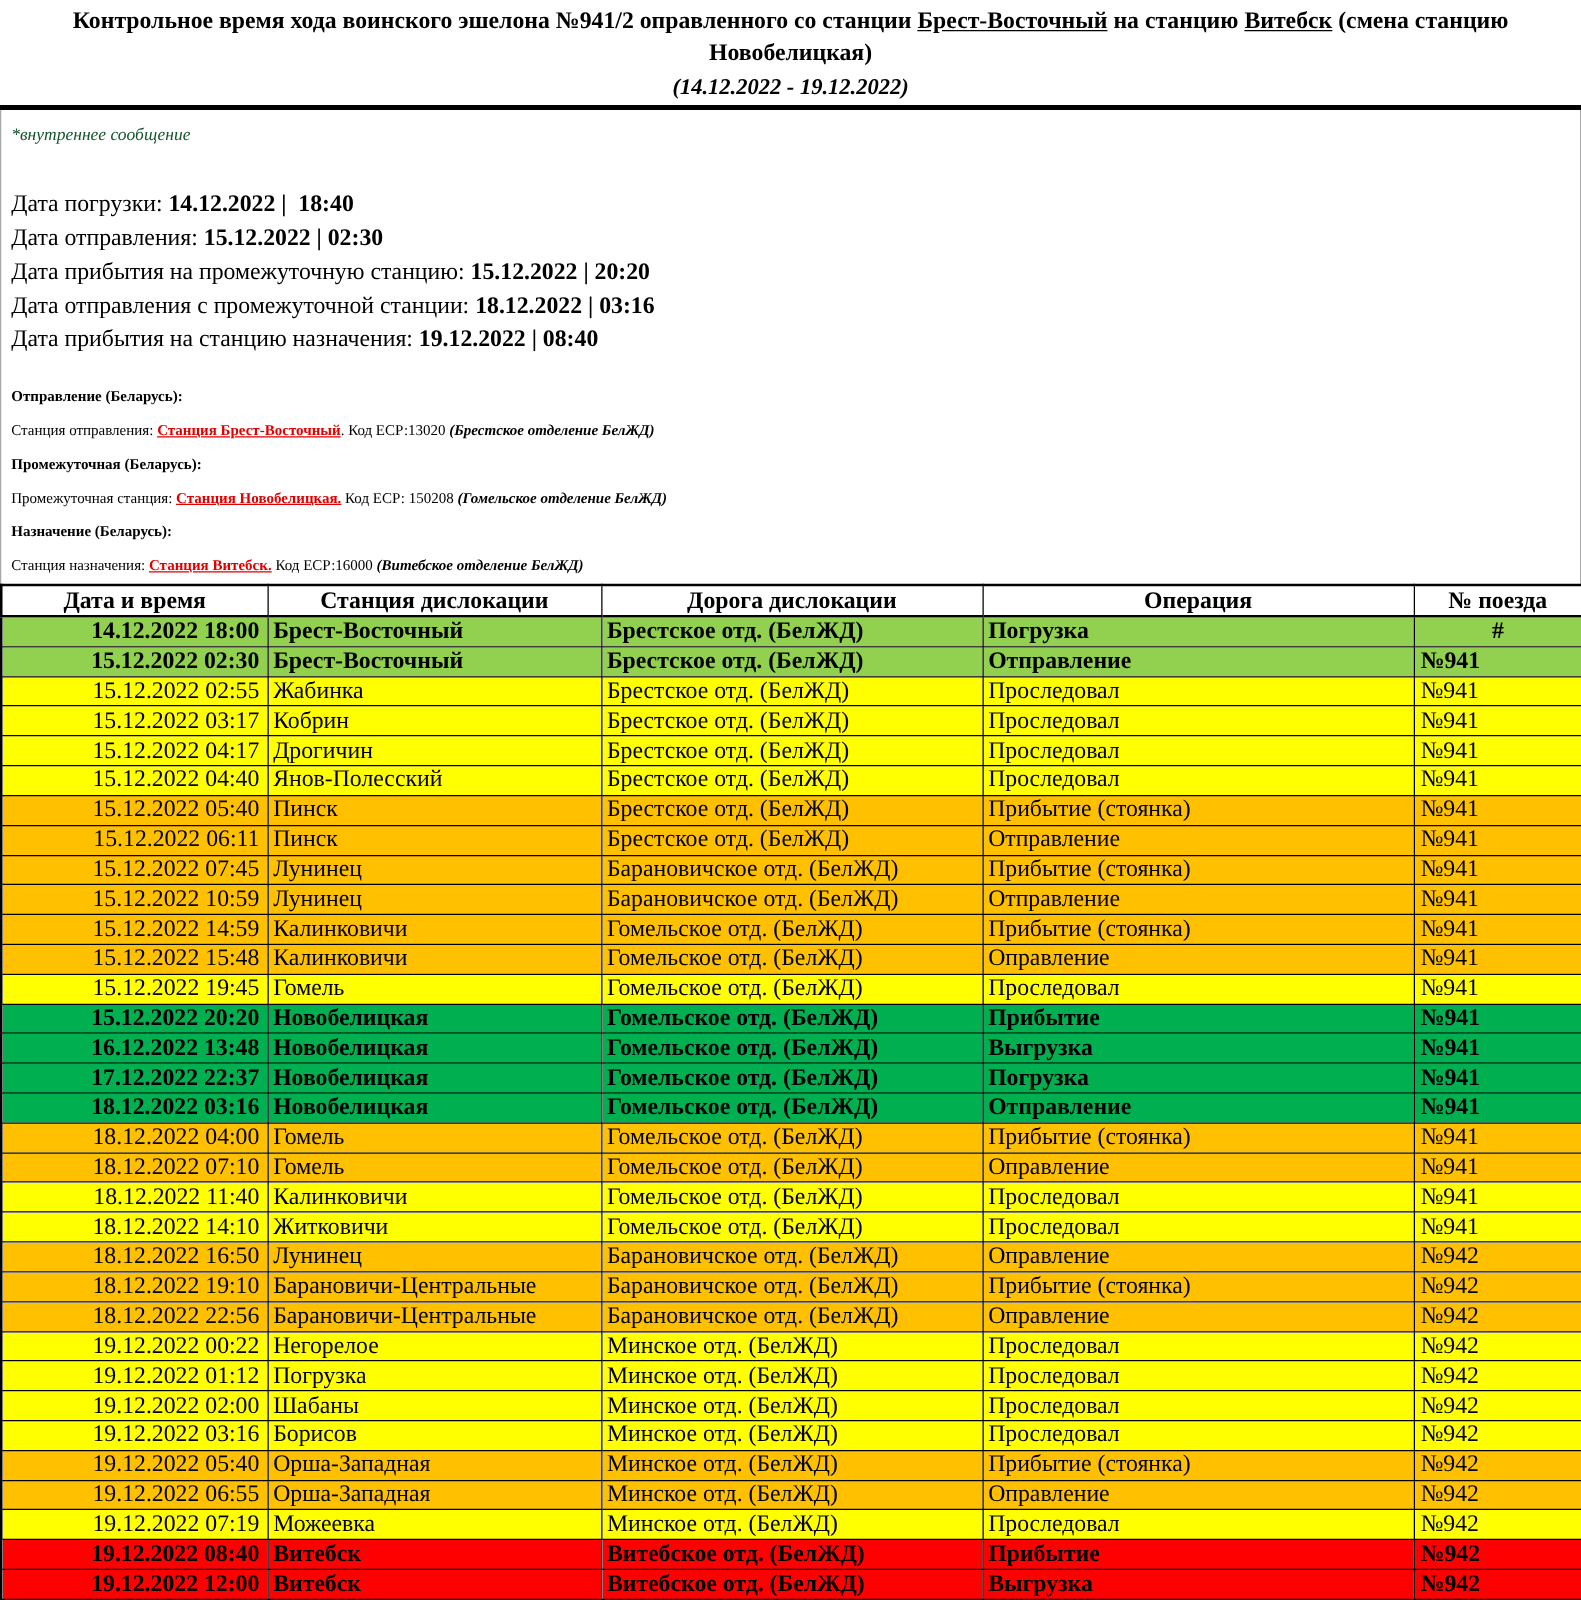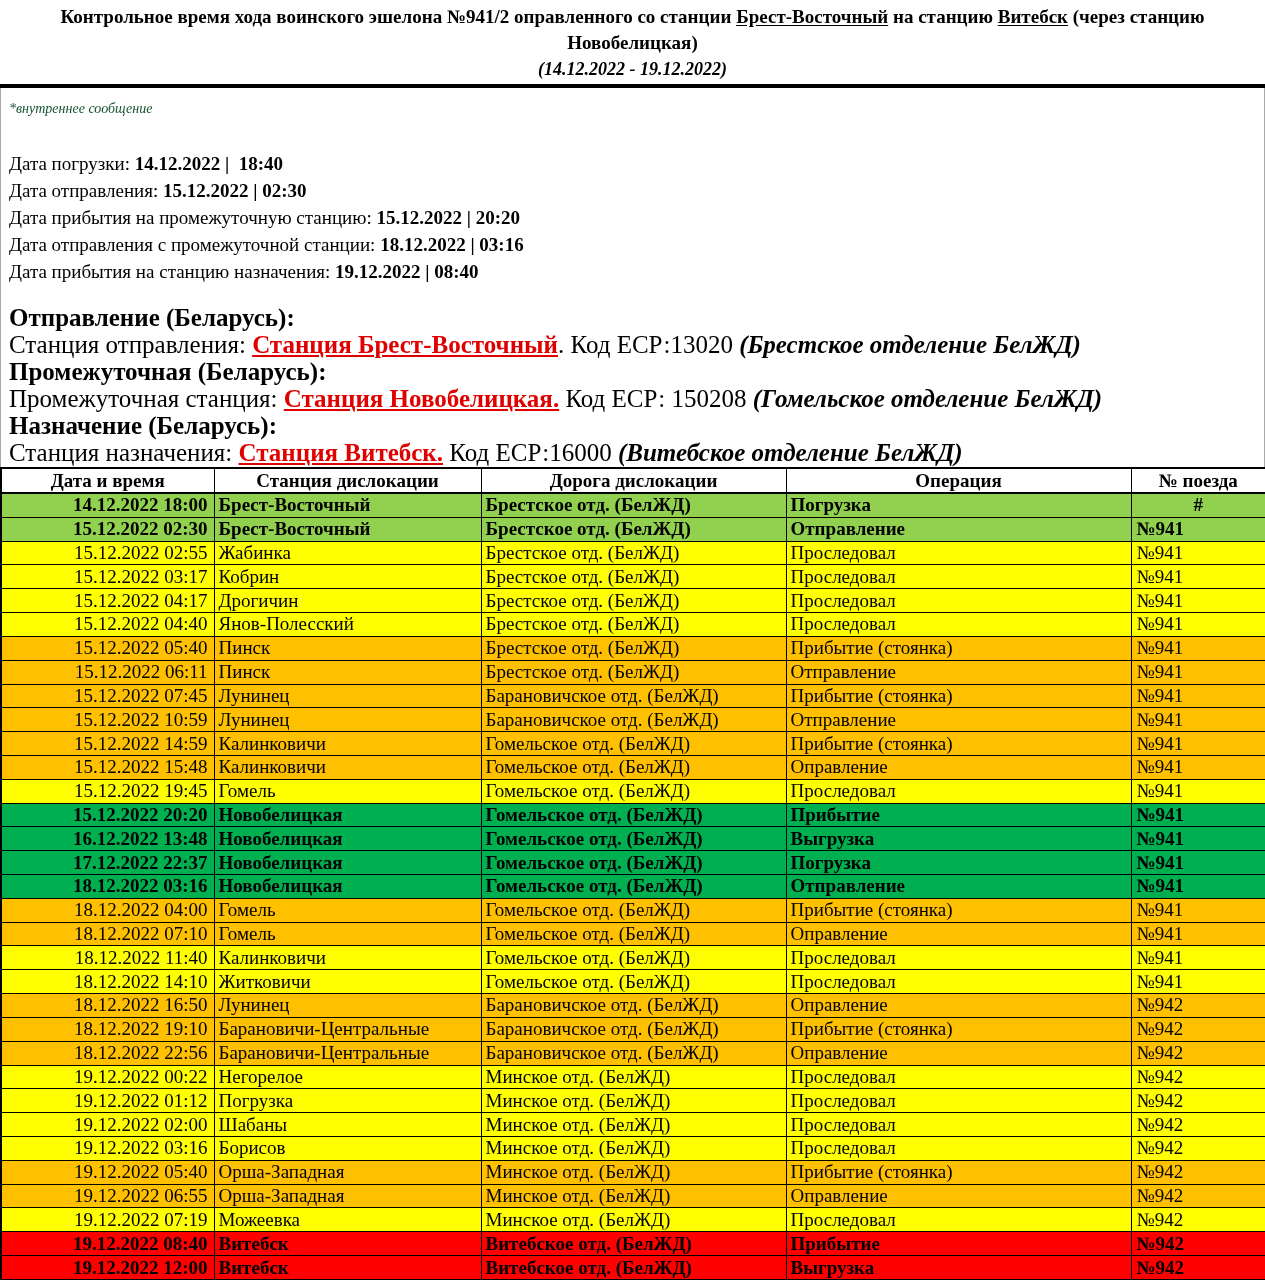--- a/index.html
+++ b/index.html
@@ -20,21 +20,21 @@
   .body-section{
     height:379px;
     border-left:1px solid #a8a8a8;
     border-right:1px solid #a8a8a8;
     padding-left:8px;
   }
   .note{ font-style:italic; font-size:14px; color:#14532d; padding-top:13px; }
   .summary{ margin-top:33px; font-size:19px; }
   .summary-line{ line-height:27px; white-space:pre; }
   .summary-line b{ font-weight:bold; }
-  .sections{ margin-top:19px; font-size:25px; }
+  .sections{ margin-top:19px; font-size:12px; }
   .section-heading{ font-weight:bold; line-height:27px; }
   .section-line{ line-height:27px; }
   .station-link{
     color:var(--c-station_link,#e00000);
     font-weight:bold;
     text-decoration:underline;
     cursor:pointer;
   }
   .division{ font-weight:bold; font-style:italic; }
   table.schedule{
@@ -63,21 +63,21 @@
   tr.yellow td{ background:var(--c-yellow,#FFFF00); }
   tr.orange td{ background:var(--c-orange,#FFC000); }
   tr.red td{ background:var(--c-red,#FF0000); font-weight:bold;margin-left:45px; }
 </style>
 </head>
 <body>
 
 <div>
 
   <div class="title-block">
-    <div class="title"><span>Контрольное время хода воинского эшелона №941/2 оправленного со станции </span><u>Брест-Восточный</u><span> на станцию </span><u>Витебск</u><span> (через станцию</span><br><span>Новобелицкая)</span></div>
+    <div class="title"><span>Контрольное время хода воинского эшелона №941/2 оправленного со станции </span><u>Брест-Восточный</u><span> на станцию </span><u>Витебск</u><span> (смена станцию</span><br><span>Новобелицкая)</span></div>
     <div class="date-range">(14.12.2022 - 19.12.2022)</div>
   </div>
 
   <div class="body-section">
     <div class="note">*внутреннее сообщение</div>
     <div class="summary" id="summary">
         <div class="summary-line"><span>Дата погрузки: </span><b>14.12.2022 |  18:40</b></div>
         <div class="summary-line"><span>Дата отправления: </span><b>15.12.2022 | 02:30</b></div>
         <div class="summary-line"><span>Дата прибытия на промежуточную станцию: </span><b>15.12.2022 | 20:20</b></div>
         <div class="summary-line"><span>Дата отправления с промежуточной станции: </span><b>18.12.2022 | 03:16</b></div>

